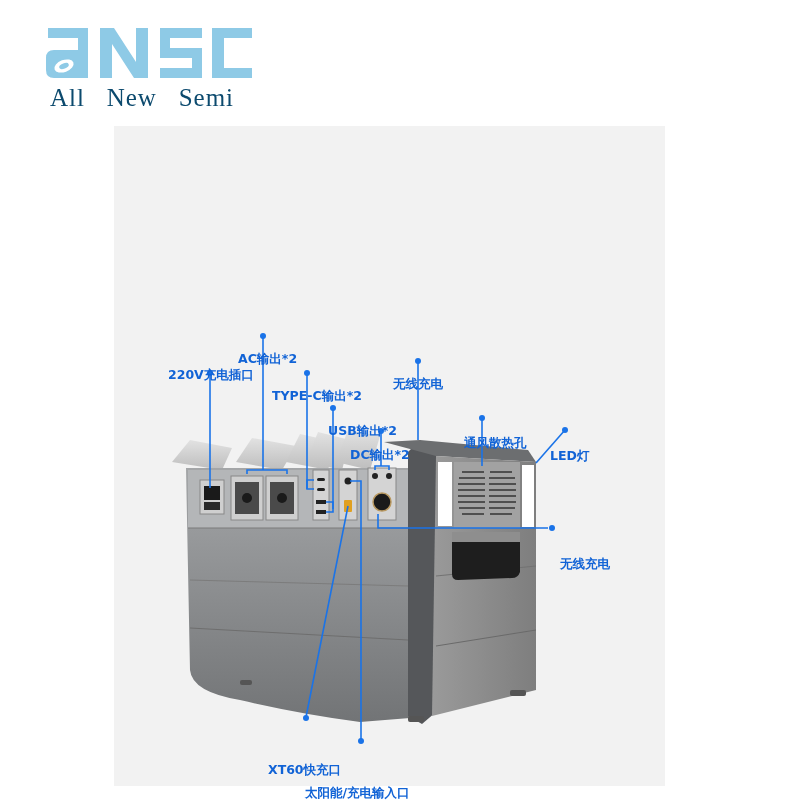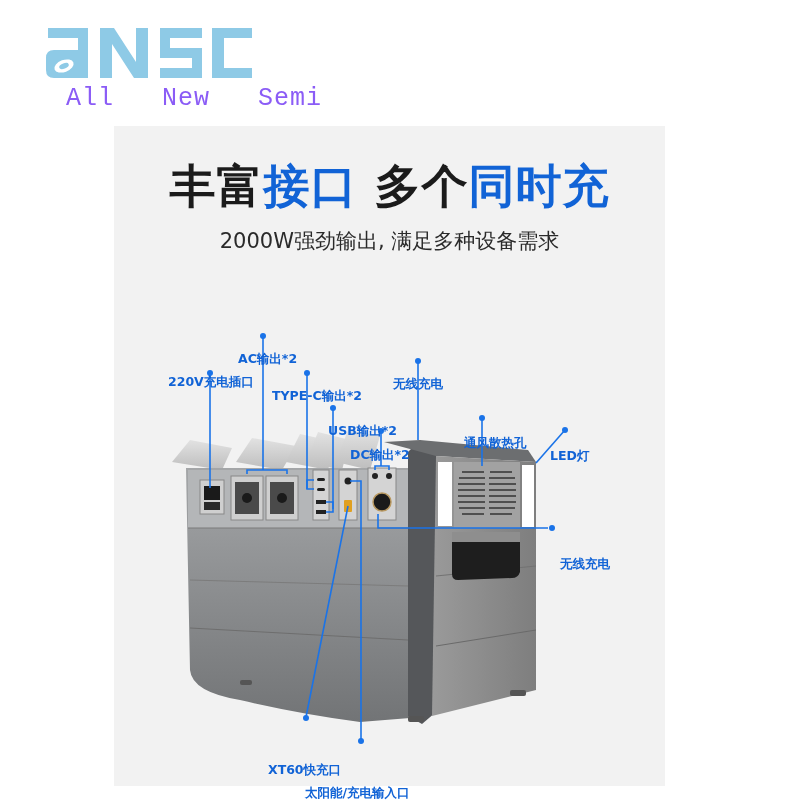--- a/index.html
+++ b/index.html
@@ -4,22 +4,22 @@
 <style>
   * { box-sizing: border-box; margin: 0; padding: 0; }
   html, body { width: 800px; height: 800px; background: #ffffff; overflow: hidden; }
   body { position: relative; font-family: "DejaVu Sans", "Liberation Sans", sans-serif; }
 
   
   .logo { position: absolute; left: 44px; top: 22px; width: 230px; height: 100px; }
   .logo-mark { position: absolute; left: 0; top: 0; width: 210px; height: 60px; }
   .logo-tag {
     position: absolute; left: 6px; top: 62px;
-    font-family: Liberation Mono, monospace; font-size: 25px; color: #8b5cf6;
-    letter-spacing: 1px; white-space: pre; margin-left: 16px;
+    font-family: Liberation Serif, serif; font-size: 25px; color: #0c4a6e;
+    letter-spacing: 1px; white-space: pre;
   }
 
   
   .panel {
     position: absolute; left: 114px; top: 126px; width: 551px; height: 660px;
     background: #f2f2f2;
   }
   .headline {
     position: absolute; left: 0; top: 30px; width: 100%; text-align: center;
     font-family: "DejaVu Sans", sans-serif; font-weight: bold; font-size: 46px;
@@ -52,22 +52,20 @@
     <path d="M56 56 V6 H70 L92 40 V6 H104 V56 H90 L68 22 V56 Z" fill="#8ecae6"></path>
 
     <path d="M116 6 H158 V16 H126 V26 H158 V56 H116 V46 H148 V36 H116 Z" fill="#8ecae6"></path>
 
     <path d="M168 6 H208 V16 H180 V46 H208 V56 H168 Z" fill="#8ecae6"></path>
   </svg>
   <div class="logo-tag">All   New   Semi</div>
 </div>
 
 <div class="panel">
-  <div class="headline"><span>丰富</span><span class="blue">接口</span><span style="white-space:pre"> 多个</span><span class="blue">同时充</span></div>
-  <div class="subline">2000W强劲输出, 满足多种设备需求</div>
 </div>
 
 <svg class="overlay" viewBox="0 0 800 800">
   <defs>
     <linearGradient id="bodyG" x1="0" y1="0" x2="0" y2="1">
       <stop offset="0" stop-color="#a4a6a8"></stop>
       <stop offset="0.5" stop-color="#8b8d8f"></stop>
       <stop offset="1" stop-color="#727476"></stop>
     </linearGradient>
     <linearGradient id="sideG" x1="0" y1="0" x2="1" y2="0">
@@ -204,21 +202,21 @@
     <circle cx="418" cy="361" r="3"></circle>
     <circle cx="482" cy="418" r="3"></circle>
     <circle cx="565" cy="430" r="3"></circle>
     <circle cx="552" cy="528" r="3"></circle>
     <circle cx="306" cy="718" r="3"></circle>
     <circle cx="361" cy="741" r="3"></circle>
   </g>
 </svg>
 
 <div class="lbl" style="left:238px; top:316px;">AC输出*2</div>
-<div class="lbl" style="left:168px; top:339px;">220V充电插口</div>
+<div class="lbl" style="left:168px; top:332px;">220V充电插口</div>
 <div class="lbl" style="left:272px; top:353px;">TYPE-C输出*2</div>
 <div class="lbl" style="left:393px; top:341px;text-align:center;">无线充电</div>
 <div class="lbl" style="left:328px; top:388px;">USB输出*2</div>
 <div class="lbl" style="left:350px; top:412px;">DC输出*2</div>
 <div class="lbl" style="left:464px; top:400px;">通风散热孔</div>
 <div class="lbl" style="left:550px; top:413px;">LED灯</div>
 <div class="lbl" style="left:560px; top:521px;">无线充电</div>
 <div class="lbl" style="left:268px; top:727px;">XT60快充口</div>
 <div class="lbl" style="left:305px; top:750px;text-align:right;">太阳能/充电输入口</div>
 

